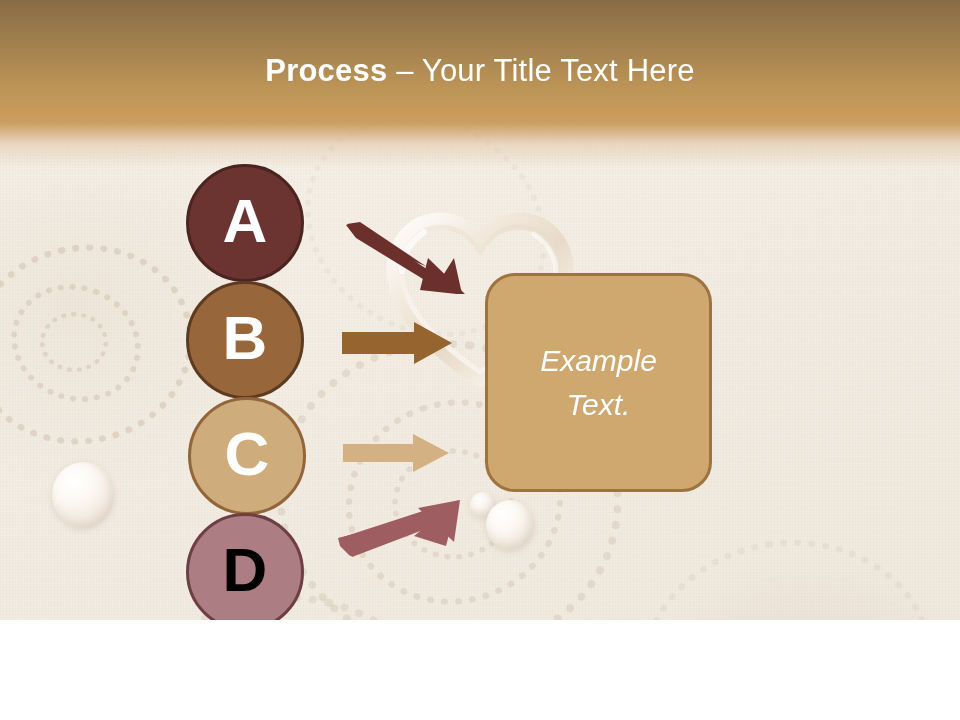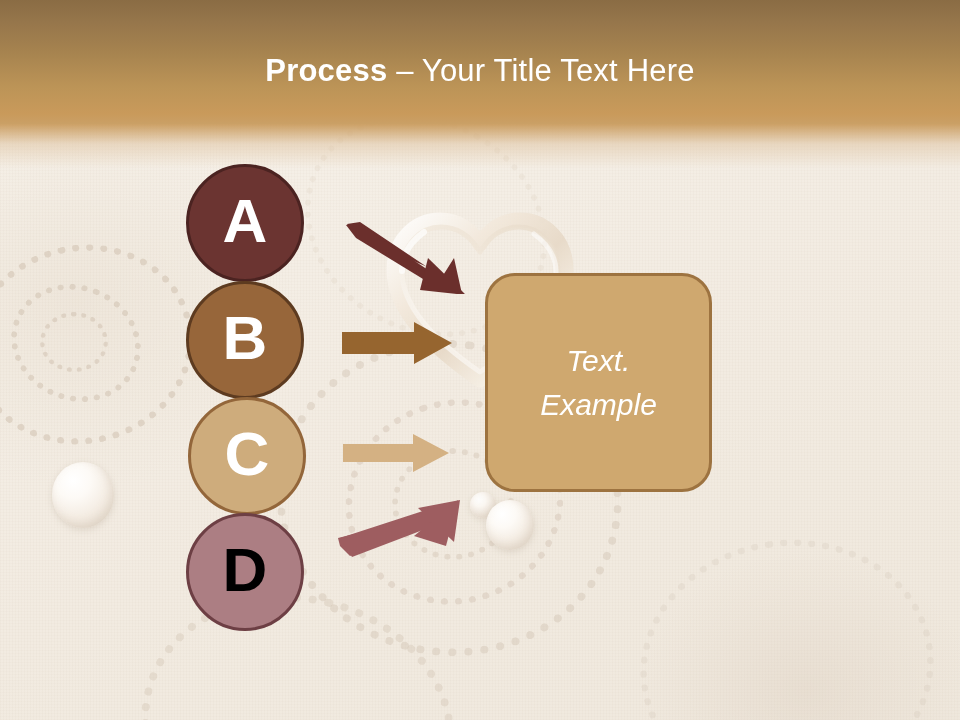--- a/index.html
+++ b/index.html
@@ -3,21 +3,21 @@
 <meta charset="utf-8">
 <style>
   html, body {
     margin: 0;
     padding: 0;
     background: #ffffff;
   }
   #slide {
     position: relative;
     width: 960px;
-    height: 720px;
+    height: 620px;
     overflow: hidden;
     font-family: "Liberation Sans", sans-serif;
     background: #a16207;
   }
 
   
   .bg-photo {
     position: absolute;
     left: 0; top: 0;
     width: 960px; height: 720px;
@@ -223,22 +223,22 @@
     <svg width="126" height="62" viewBox="0 0 126 62">
       <polygon points="4,48 14,58 96,26 92,18 2,40" fill="#9e5d60"></polygon>
       <polygon points="4,40 16,59 100,27 90,12" fill="#9e5d60"></polygon>
       <polygon points="78,38 122,2 110,48" fill="#9e5d60"></polygon>
       <polygon points="82,10 124,2 118,44" fill="#9e5d60"></polygon>
     </svg>
   </div>
 
   <div class="textbox">
     <div>
+      <div>Example</div>
       <div>Text.</div>
-      <div>Example</div>
     </div>
   </div>
 
   <div class="circle c-a">
     <span>A</span>
   </div>
   <div class="circle c-b">
     <span>B</span>
   </div>
   <div class="circle c-c">

